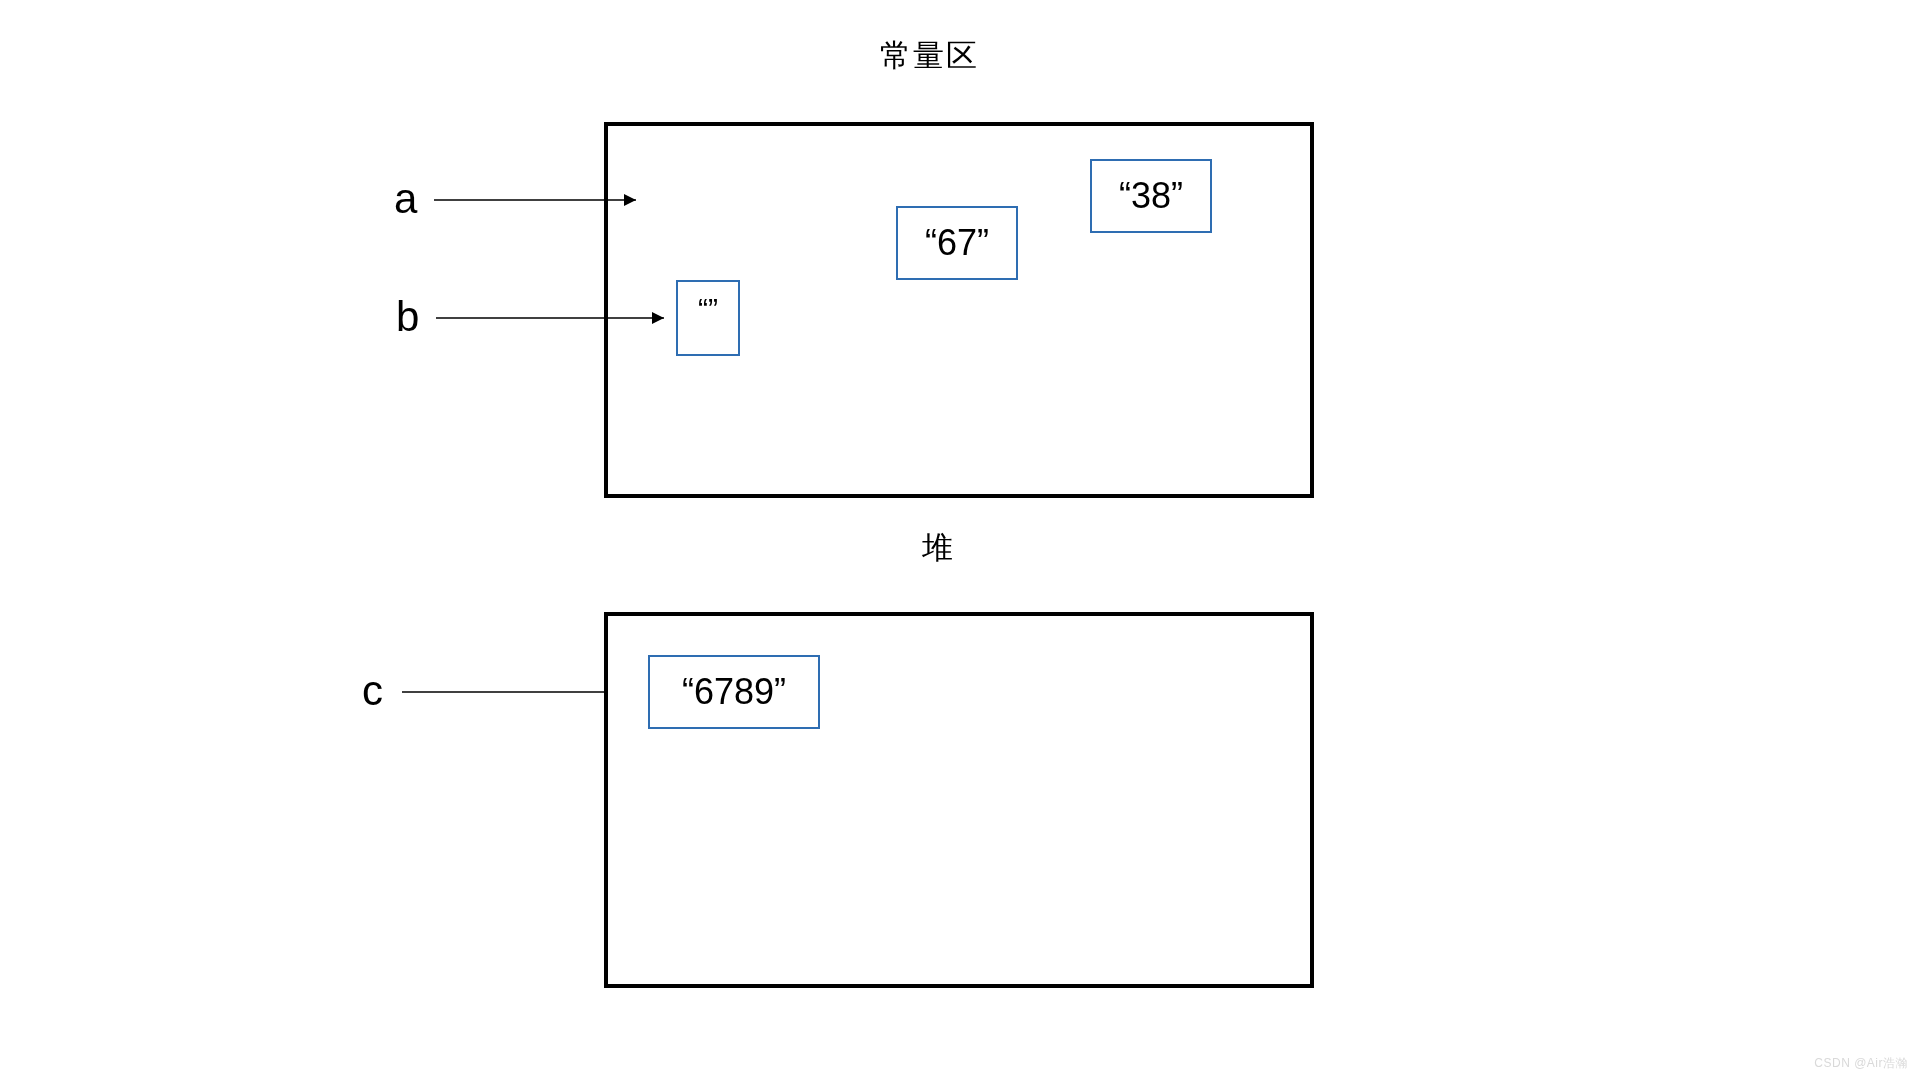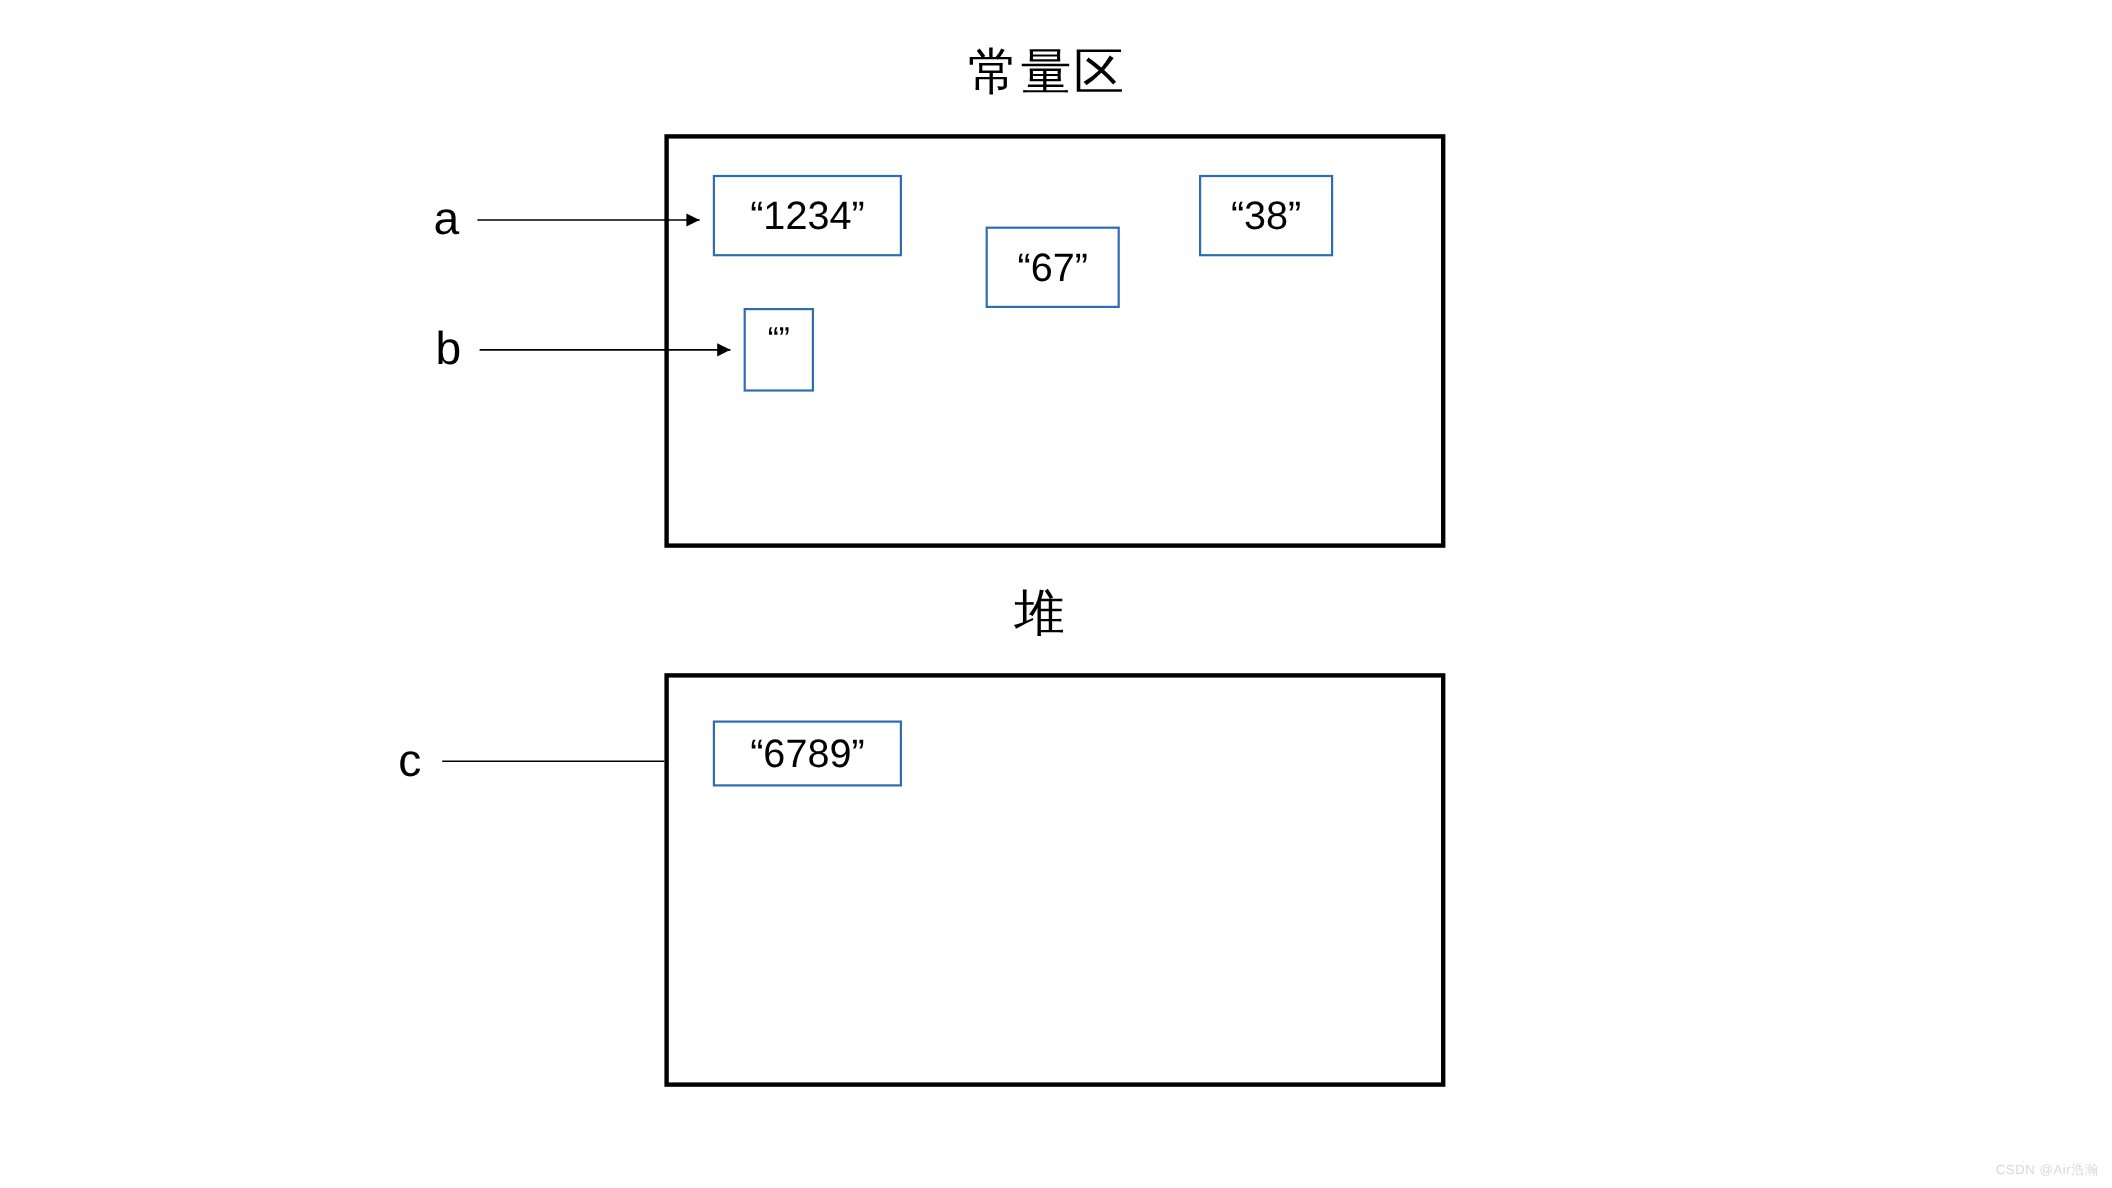--- a/index.html
+++ b/index.html
@@ -1,37 +1,34 @@
 <!DOCTYPE html>
 <html><head>
 <meta charset="utf-8">
 <style>
   * { margin: 0; padding: 0; box-sizing: border-box; }
   html, body { width: 1920px; height: 1080px; background: #fff; font-family: "Microsoft YaHei", "PingFang SC", Arial, sans-serif; }
   .stage { position: relative; width: 1920px; height: 1080px; }
   .abs { position: absolute; }
-  .title { font-size: 46px; color: #000; letter-spacing: 2px; }
+  .title { font-size: 31px; color: #000; letter-spacing: 2px; }
   .var-label { font-size: 42px; color: #000; }
   .box-outer { border: 4px solid #000; background: #fff; }
   .box-inner { border: 2px solid #2e6db2; background: #fff; display: flex; align-items: center; justify-content: center; }
   .val { font-size: 36px; color: #000; }
   .arrow-line { stroke: #000; stroke-width: 1.5; fill: none; }
   .watermark { position: absolute; right: 12px; bottom: 8px; font-size: 12px; color: #d9d9d9; letter-spacing: 0.5px; }
 </style>
 </head>
 <body>
 <div class="stage">
 
   <div class="abs title" style="left:880px; top:35px;">常量区</div>
 
   <div class="abs box-outer" style="left:604px; top:122px; width:710px; height:376px;"></div>
 
-  <div class="abs box-inner" style="left:648px; top:159px; width:172px; height:74px;">
-    <span class="val">“1234”</span>
-  </div>
 
   <div class="abs box-inner" style="left:896px; top:159px; width:122px; height:74px;margin-top:47px;">
     <span class="val">“67”</span>
   </div>
 
   <div class="abs box-inner" style="left:1090px; top:159px; width:122px; height:74px;">
     <span class="val">“38”</span>
   </div>
 
   <div class="abs box-inner" style="left:676px; top:280px; width:64px; height:76px; align-items:flex-start; padding-top:10px;">
@@ -51,21 +48,21 @@
     <polygon points="664,318 652,312 652,324" fill="#000"></polygon>
 
     <line x1="402" y1="692" x2="636" y2="692" class="arrow-line"></line>
     <polygon points="636,692 624,686 624,698" fill="#000"></polygon>
   </svg>
 
   <div class="abs title" style="left:922px; top:527px;">堆</div>
 
   <div class="abs box-outer" style="left:604px; top:612px; width:710px; height:376px;"></div>
 
-  <div class="abs box-inner" style="left:648px; top:655px; width:172px; height:60px;">
+  <div class="abs box-inner" style="left:648px; top:655px; width:172px; height:74px;">
     <span class="val">“6789”</span>
   </div>
 
   <div class="abs var-label" style="left:362px; top:667px;">c</div>
 
   <div class="watermark">CSDN @Air浩瀚</div>
 
 </div>
 
 </body></html>

